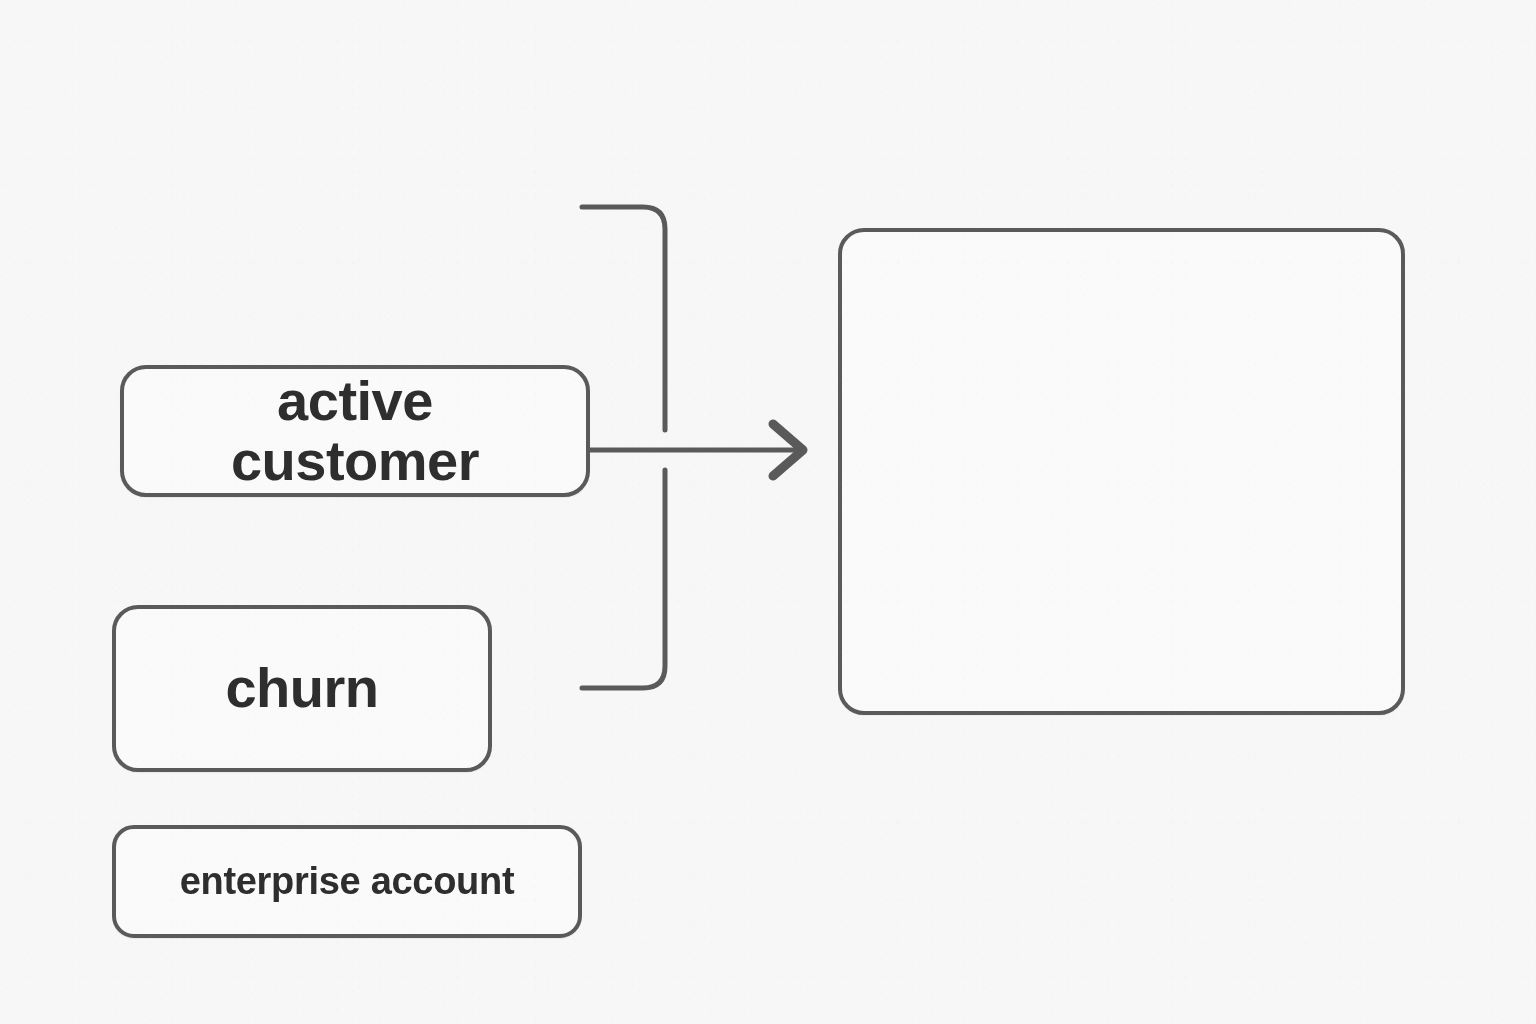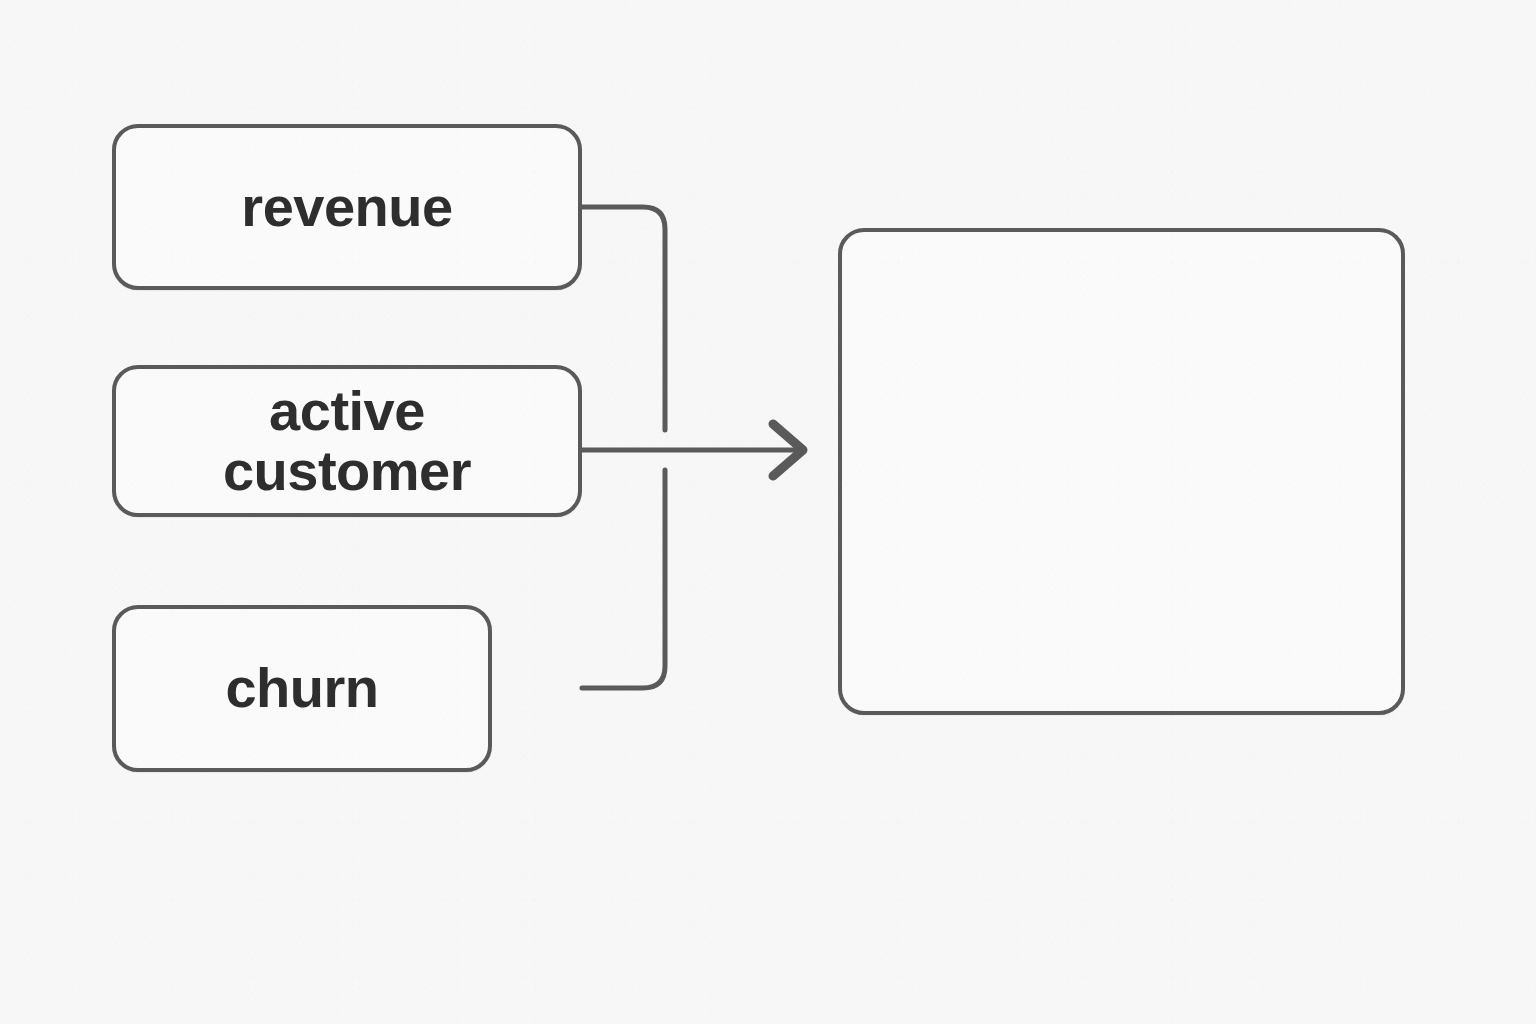--- a/index.html
+++ b/index.html
@@ -56,21 +56,21 @@
     box-shadow: 0 1px 1px rgba(0,0,0,0.06);
   }
   .concept-label {
     text-align: center;
     line-height: 1.08;
     letter-spacing: -0.5px;
     white-space: pre-line;
   }
 
   #box-revenue       { left: 112px; top: 124px; width: 470px; height: 166px; }
-  #box-active-customer { left: 112px; top: 365px; width: 470px; height: 152px; }
+  #box-active-customer { left: 120px; top: 365px; width: 470px; height: 132px; }
   #box-churn         { left: 112px; top: 605px; width: 380px; height: 167px; }
   #box-enterprise-account { left: 112px; top: 825px; width: 470px; height: 113px; border-radius: 22px; }
 
   #box-revenue .concept-label            { font-size: 56px; font-weight: 600; }
   #box-active-customer .concept-label    { font-size: 56px; font-weight: 600; }
   #box-churn .concept-label              { font-size: 56px; font-weight: 600; }
   #box-enterprise-account .concept-label { font-size: 38px; font-weight: 600; letter-spacing: -0.3px; }
 
   
   #system-panel {
@@ -138,29 +138,29 @@
     <g>
       <path d="M 1170 532 L 1170 617 Q 1170 645 1245 645 Q 1320 645 1320 617 L 1320 532 Z" fill="url(#grad-cyl-band)" stroke="#333333" stroke-width="8" stroke-linejoin="round"></path>
       <ellipse cx="1245" cy="532" rx="75" ry="26" fill="url(#grad-icon-fill)" stroke="#333333" stroke-width="8"></ellipse>
       <path d="M 1170 560 Q 1170 586 1245 586 Q 1320 586 1320 560" fill="none" stroke="#333333" stroke-width="8" stroke-linecap="round"></path>
       <path d="M 1170 604 Q 1170 630 1245 630 Q 1320 630 1320 604" fill="none" stroke="#333333" stroke-width="8" stroke-linecap="round"></path>
     </g>
   </svg>
 
   <div id="system-panel"></div>
 
-  <div class="concept-box" id="box-revenue">
-    <span class="concept-label">revenue</span>
-  </div>
 
   <div class="concept-box" id="box-active-customer">
     <span class="concept-label">active
 customer</span>
   </div>
 
   <div class="concept-box" id="box-churn">
     <span class="concept-label">churn</span>
   </div>
 
+  <div class="concept-box" id="box-enterprise-account">
+    <span class="concept-label">enterprise account</span>
+  </div>
 
 </div>
 
 <div id="paper-texture"></div>
 
 </body></html>

